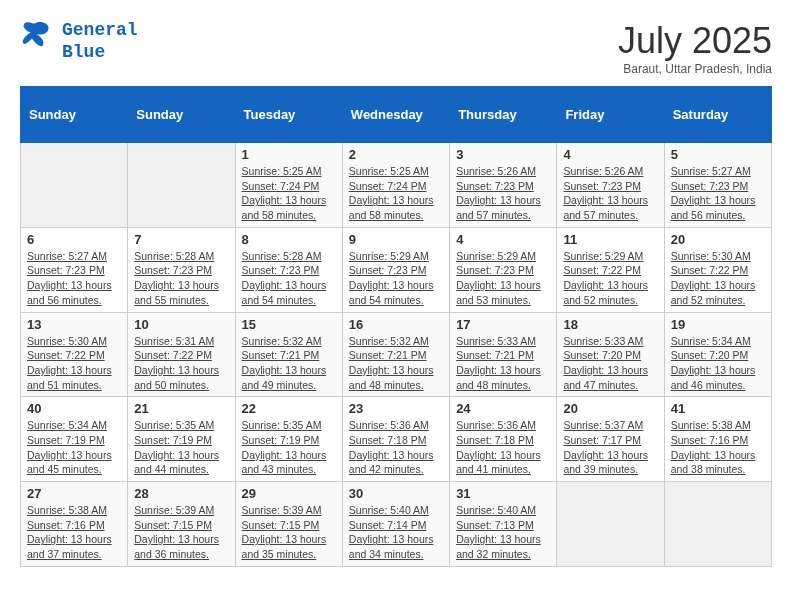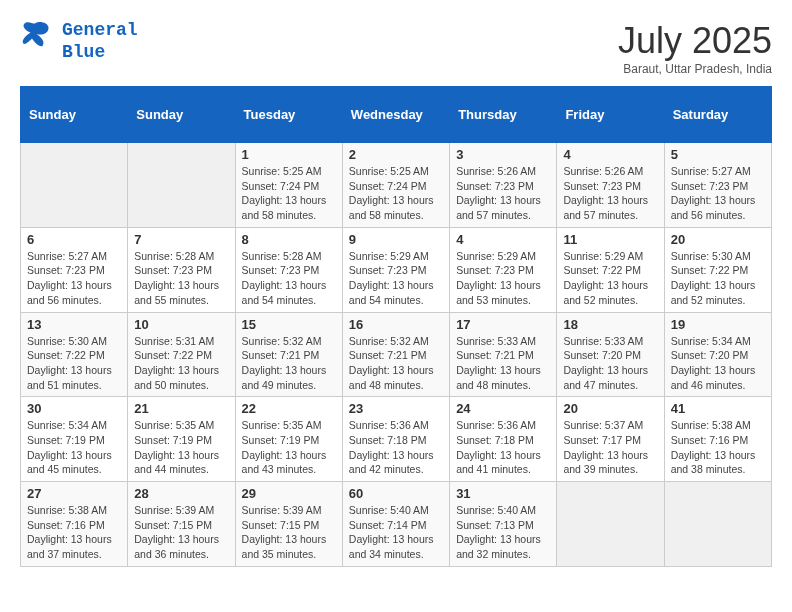--- a/index.html
+++ b/index.html
@@ -79,20 +79,21 @@
       font-size: 13px;
       font-weight: bold;
       color: #333;
       display: block;
       margin-bottom: 2px;
     }
     .day-info {
       color: #444;
       font-size: 10.5px;
       line-height: 1.4;
+      text-decoration: underline;
     }
   </style>
 </head>
 <body>
 
 <div class="header">
   <div class="logo">
     <svg class="logo-bird" viewBox="0 0 40 36" xmlns="http://www.w3.org/2000/svg">
       <path d="M20 4 C24 0, 38 2, 38 10 C38 18, 28 20, 22 18 C28 22, 34 28, 30 34 C26 36, 20 30, 16 24 C12 28, 6 34, 4 30 C2 26, 8 20, 14 16 C8 14, 2 8, 6 4 C10 0, 16 4, 20 4Z" fill="#1565C0"></path>
     </svg>
@@ -256,21 +257,21 @@
         <td>
           <span class="day-num">19</span>
           <div class="day-info" style="white-space: pre-line;">Sunrise: 5:34 AM
 Sunset: 7:20 PM
 Daylight: 13 hours
 and 46 minutes.</div>
         </td>
       </tr>
       <tr>
         <td>
-          <span class="day-num">30</span>
+          <span class="day-num">40</span>
           <div class="day-info" style="white-space: pre-line;">Sunrise: 5:34 AM
 Sunset: 7:19 PM
 Daylight: 13 hours
 and 45 minutes.</div>
         </td>
         <td>
           <span class="day-num">21</span>
           <div class="day-info" style="white-space: pre-line;">Sunrise: 5:35 AM
 Sunset: 7:19 PM
 Daylight: 13 hours
@@ -328,21 +329,21 @@
 and 36 minutes.</div>
         </td>
         <td>
           <span class="day-num">29</span>
           <div class="day-info" style="white-space: pre-line;">Sunrise: 5:39 AM
 Sunset: 7:15 PM
 Daylight: 13 hours
 and 35 minutes.</div>
         </td>
         <td>
-          <span class="day-num">60</span>
+          <span class="day-num">30</span>
           <div class="day-info" style="white-space: pre-line;">Sunrise: 5:40 AM
 Sunset: 7:14 PM
 Daylight: 13 hours
 and 34 minutes.</div>
         </td>
         <td>
           <span class="day-num">31</span>
           <div class="day-info" style="white-space: pre-line;">Sunrise: 5:40 AM
 Sunset: 7:13 PM
 Daylight: 13 hours

